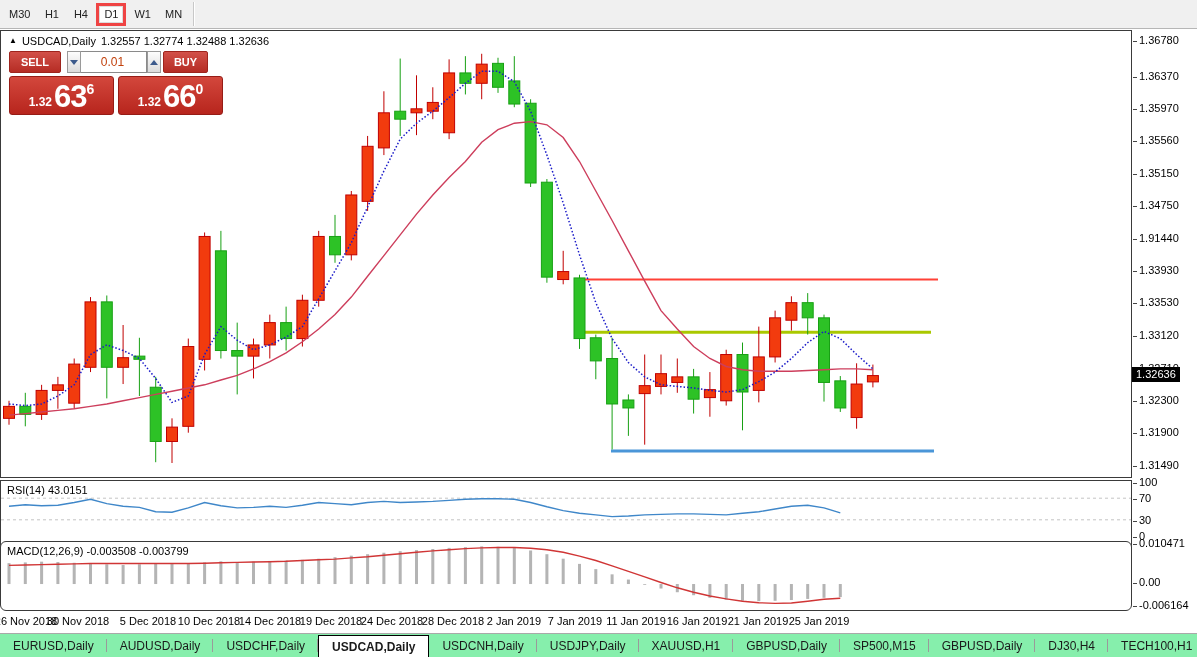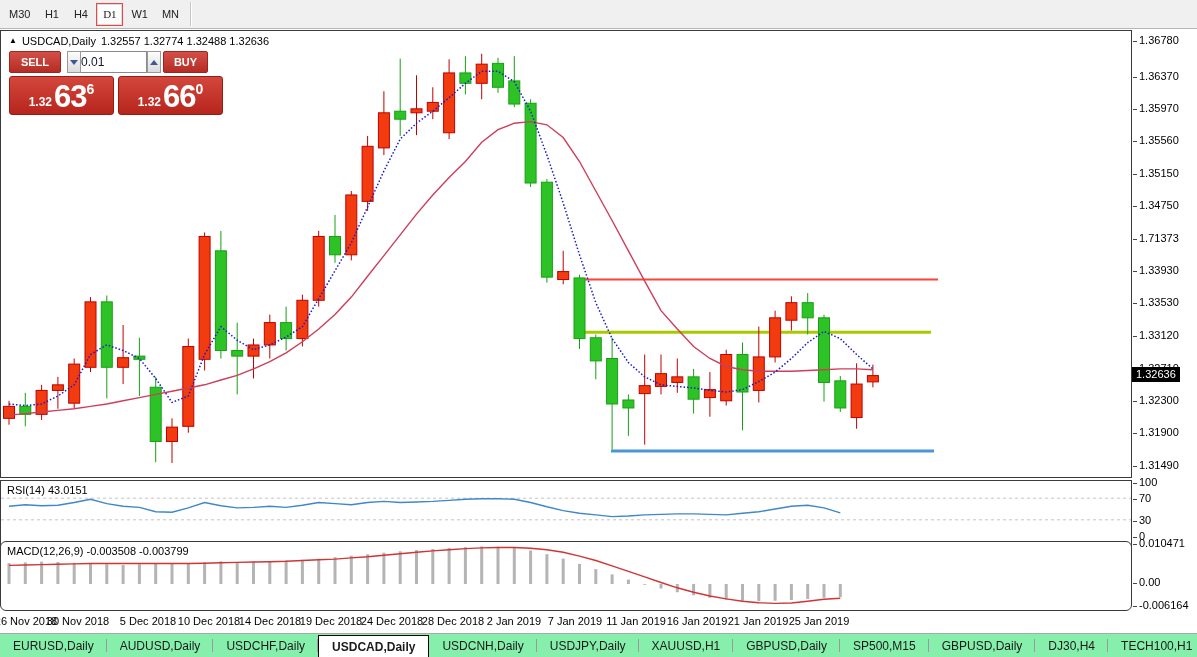--- a/index.html
+++ b/index.html
@@ -7,21 +7,21 @@
               font-family:"Liberation Sans","DejaVu Sans",sans-serif; }
   #app { position:relative; width:1197px; height:657px; }
 
   
   #toolbar { position:absolute; left:0; top:0; width:1197px; height:29px;
              background:#f0f0f0; border-bottom:1px solid #b6b6b6;
              display:flex; align-items:center; padding-left:2px; }
   .tf-btn { height:23px; min-width:27px; padding:0 5px; margin:0 1px;
             font-size:11px; color:#222; background:#f0f0f0;
             border:1px solid #f0f0f0; display:flex; align-items:center; justify-content:center; }
-  .tf-btn.active { background:#fdfdfd; border:1px solid #ef4444; box-shadow:inset 0 0 0 1px #dcdcdc;font-family:Liberation Serif, serif; }
+  .tf-btn.active { background:#fdfdfd; border:3px solid #ef4444; box-shadow:inset 0 0 0 1px #dcdcdc; }
   .tb-sep { width:2px; height:24px; margin:0 4px;
             border-left:1px solid #c8c8c8; border-right:1px solid #fff; }
 
   
   .panel { position:absolute; left:0; background:#fff; border:1px solid #3a3a3a; }
   #main-panel { top:30px;  width:1132px; height:448px; }
   #rsi-panel  { top:480px; width:1132px; height:69px; }
   #macd-panel { top:541px; width:1132px; height:70px;border-radius:6px; }
   .panel svg { position:absolute; left:0; top:0; }
 
@@ -37,21 +37,21 @@
             justify-content:center; background:linear-gradient(#d25048,#b52c24);
             border:1px solid #9e241d; border-radius:2px; }
   #sell-btn { width:52px; } #buy-btn { width:45px; }
   .spin-btn { width:14px; background:linear-gradient(#fdfdfd,#dcdcdc); border:1px solid #9a9a9a;
               display:flex; align-items:center; justify-content:center; }
   .arr-up   { width:0; height:0; border-left:4px solid transparent; border-right:4px solid transparent;
               border-bottom:5px solid #3c5a8c; }
   .arr-down { width:0; height:0; border-left:4px solid transparent; border-right:4px solid transparent;
               border-top:5px solid #3c5a8c; }
   #vol-input { width:66px; height:22px; border:1px solid #8a8a8a; border-left:none;
-               font-size:12px; text-align:left; padding-right:2px; color:#0f172a; background:#fff;
+               font-size:12px; text-align:center; padding-right:2px; color:#c2410c; background:#fff;
                font-family:"Liberation Sans",sans-serif; }
   #vol-wrap { display:flex; margin:0 2px 0 6px; }
   #trade-row2 { display:flex; gap:4px; margin-top:3px; }
   .quote-box { width:105px; height:39px; border-radius:3px; color:#fff;
                background:linear-gradient(#d3473c,#b7251d); border:1px solid #961c16;
                display:flex; align-items:flex-end; justify-content:center; padding-bottom:2px; }
   .q-small { font-size:12px; font-weight:bold; margin-right:2px; line-height:20px; }
   .q-big   { font-size:31px; font-weight:bold; line-height:31px; letter-spacing:-1px; }
   .q-sup   { font-size:14px; font-weight:bold; line-height:14px; position:relative; top:-16px; }
 
@@ -308,21 +308,21 @@
     <div class="ind-label">MACD(12,26,9) -0.003508 -0.003799</div>
   </div>
 
   <div id="axis-col">
       <div class="ax-label" style="top: 4px;">1.36780</div>
       <div class="ax-label" style="top: 39.707px;">1.36370</div>
       <div class="ax-label" style="top: 71.6163px;">1.35970</div>
       <div class="ax-label" style="top: 104.323px;">1.35560</div>
       <div class="ax-label" style="top: 137.03px;">1.35150</div>
       <div class="ax-label" style="top: 168.94px;">1.34750</div>
-      <div class="ax-label" style="top: 201.647px;">1.71373</div>
+      <div class="ax-label" style="top: 201.647px;">1.91440</div>
       <div class="ax-label" style="top: 234.353px;">1.33930</div>
       <div class="ax-label" style="top: 266.263px;">1.33530</div>
       <div class="ax-label" style="top: 298.97px;">1.33120</div>
       <div class="ax-label" style="top: 331.677px;">1.32710</div>
       <div class="ax-label" style="top: 364.384px;">1.32300</div>
       <div class="ax-label" style="top: 396.293px;">1.31900</div>
       <div class="ax-label" style="top: 429px;">1.31490</div>
       <div class="ax-label" style="top: 446px;">100</div>
       <div class="ax-label" style="top: 462.2px;">70</div>
       <div class="ax-label" style="top: 483.8px;">30</div>

